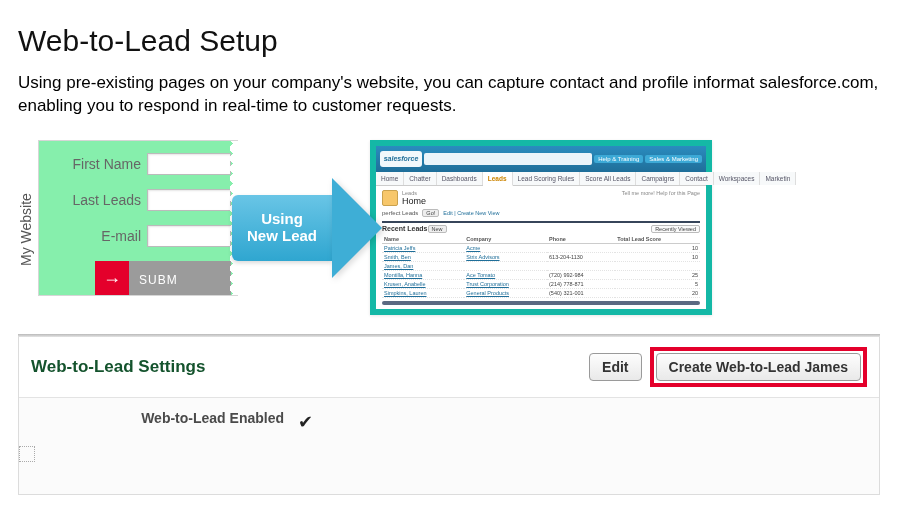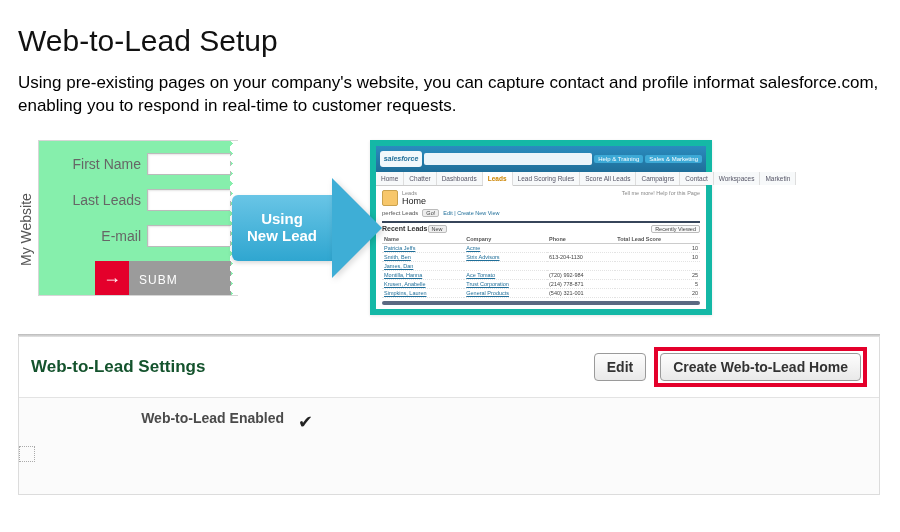--- a/index.html
+++ b/index.html
@@ -412,21 +412,21 @@
     </div>
 
   </div>
 
   <div class="divider"></div>
   <div class="settings">
     <div class="settings-header">
       <span class="settings-title">Web-to-Lead Settings</span>
       <button class="btn">Edit</button>
       <span class="callout-red">
-        <button class="btn" style="margin-left:0">Create Web-to-Lead Home</button>
+        <button class="btn" style="margin-left:0">Create Web-to-Lead James</button>
       </span>
     </div>
     <div class="settings-body">
       <div class="field-row">
         <div class="field-label">Web-to-Lead Enabled</div>
         <div class="field-value"><span class="checkmark">✔</span></div>
       </div>
       <div class="field-row">
         <div class="field-value"><span class="dotted-box"></span></div>
       </div>

